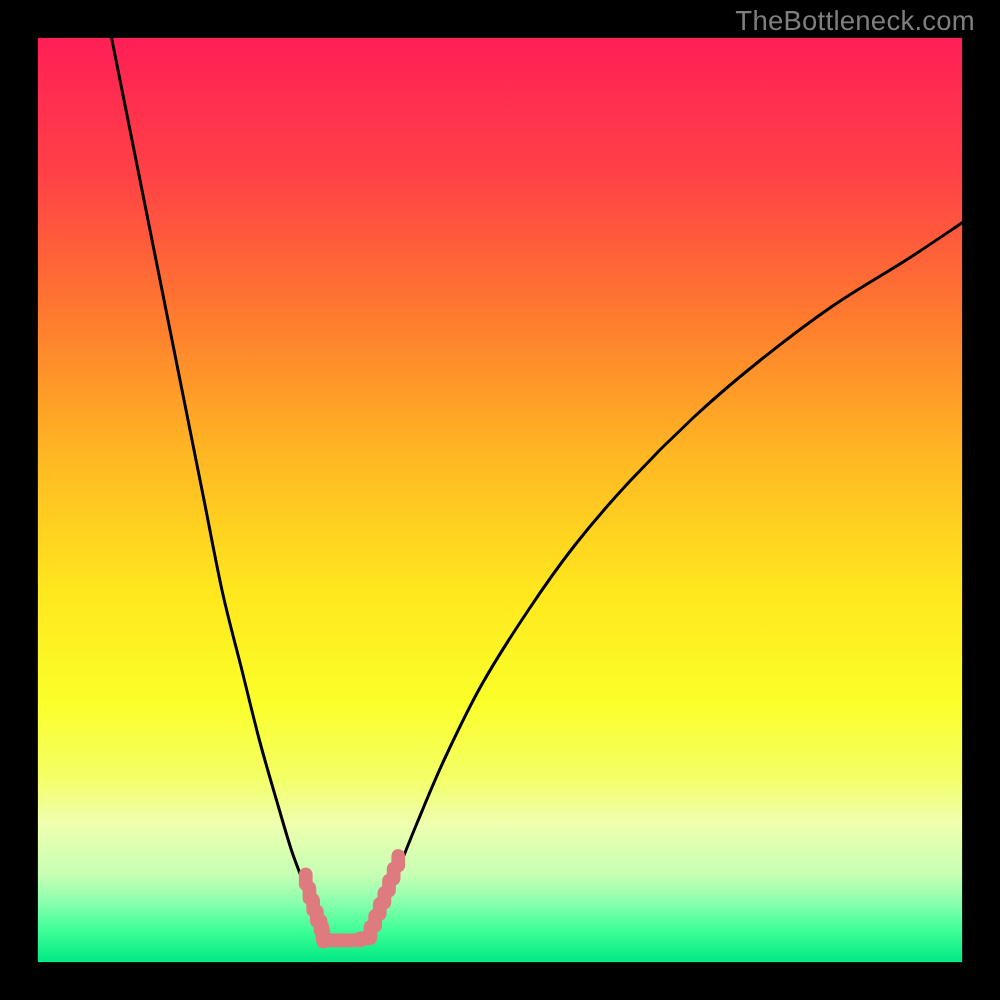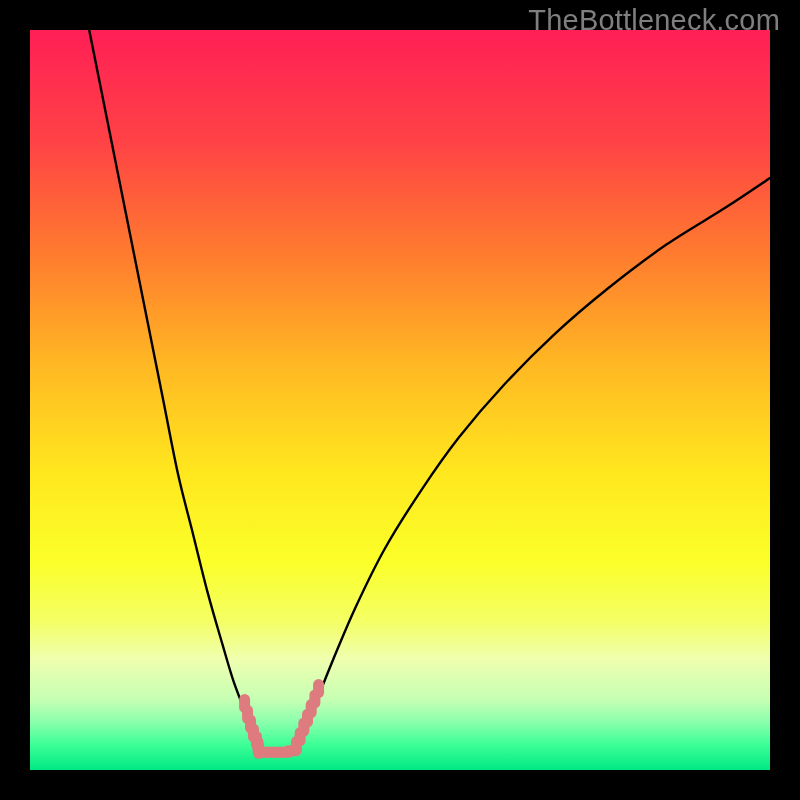--- a/index.html
+++ b/index.html
@@ -26,21 +26,21 @@
   }
   .gradient {
     position: absolute;
     inset: 0;
   }
   .watermark {
     position: absolute;
     top: 4px;
     right: 20px;
     color: #7f7f7f;
-    font-size: 29px;
+    font-size: 22px;
     letter-spacing: 0.2px;
   }
   svg.curves {
     position: absolute;
     inset: 0;
   }
 </style>
 </head>
 <body>
 

